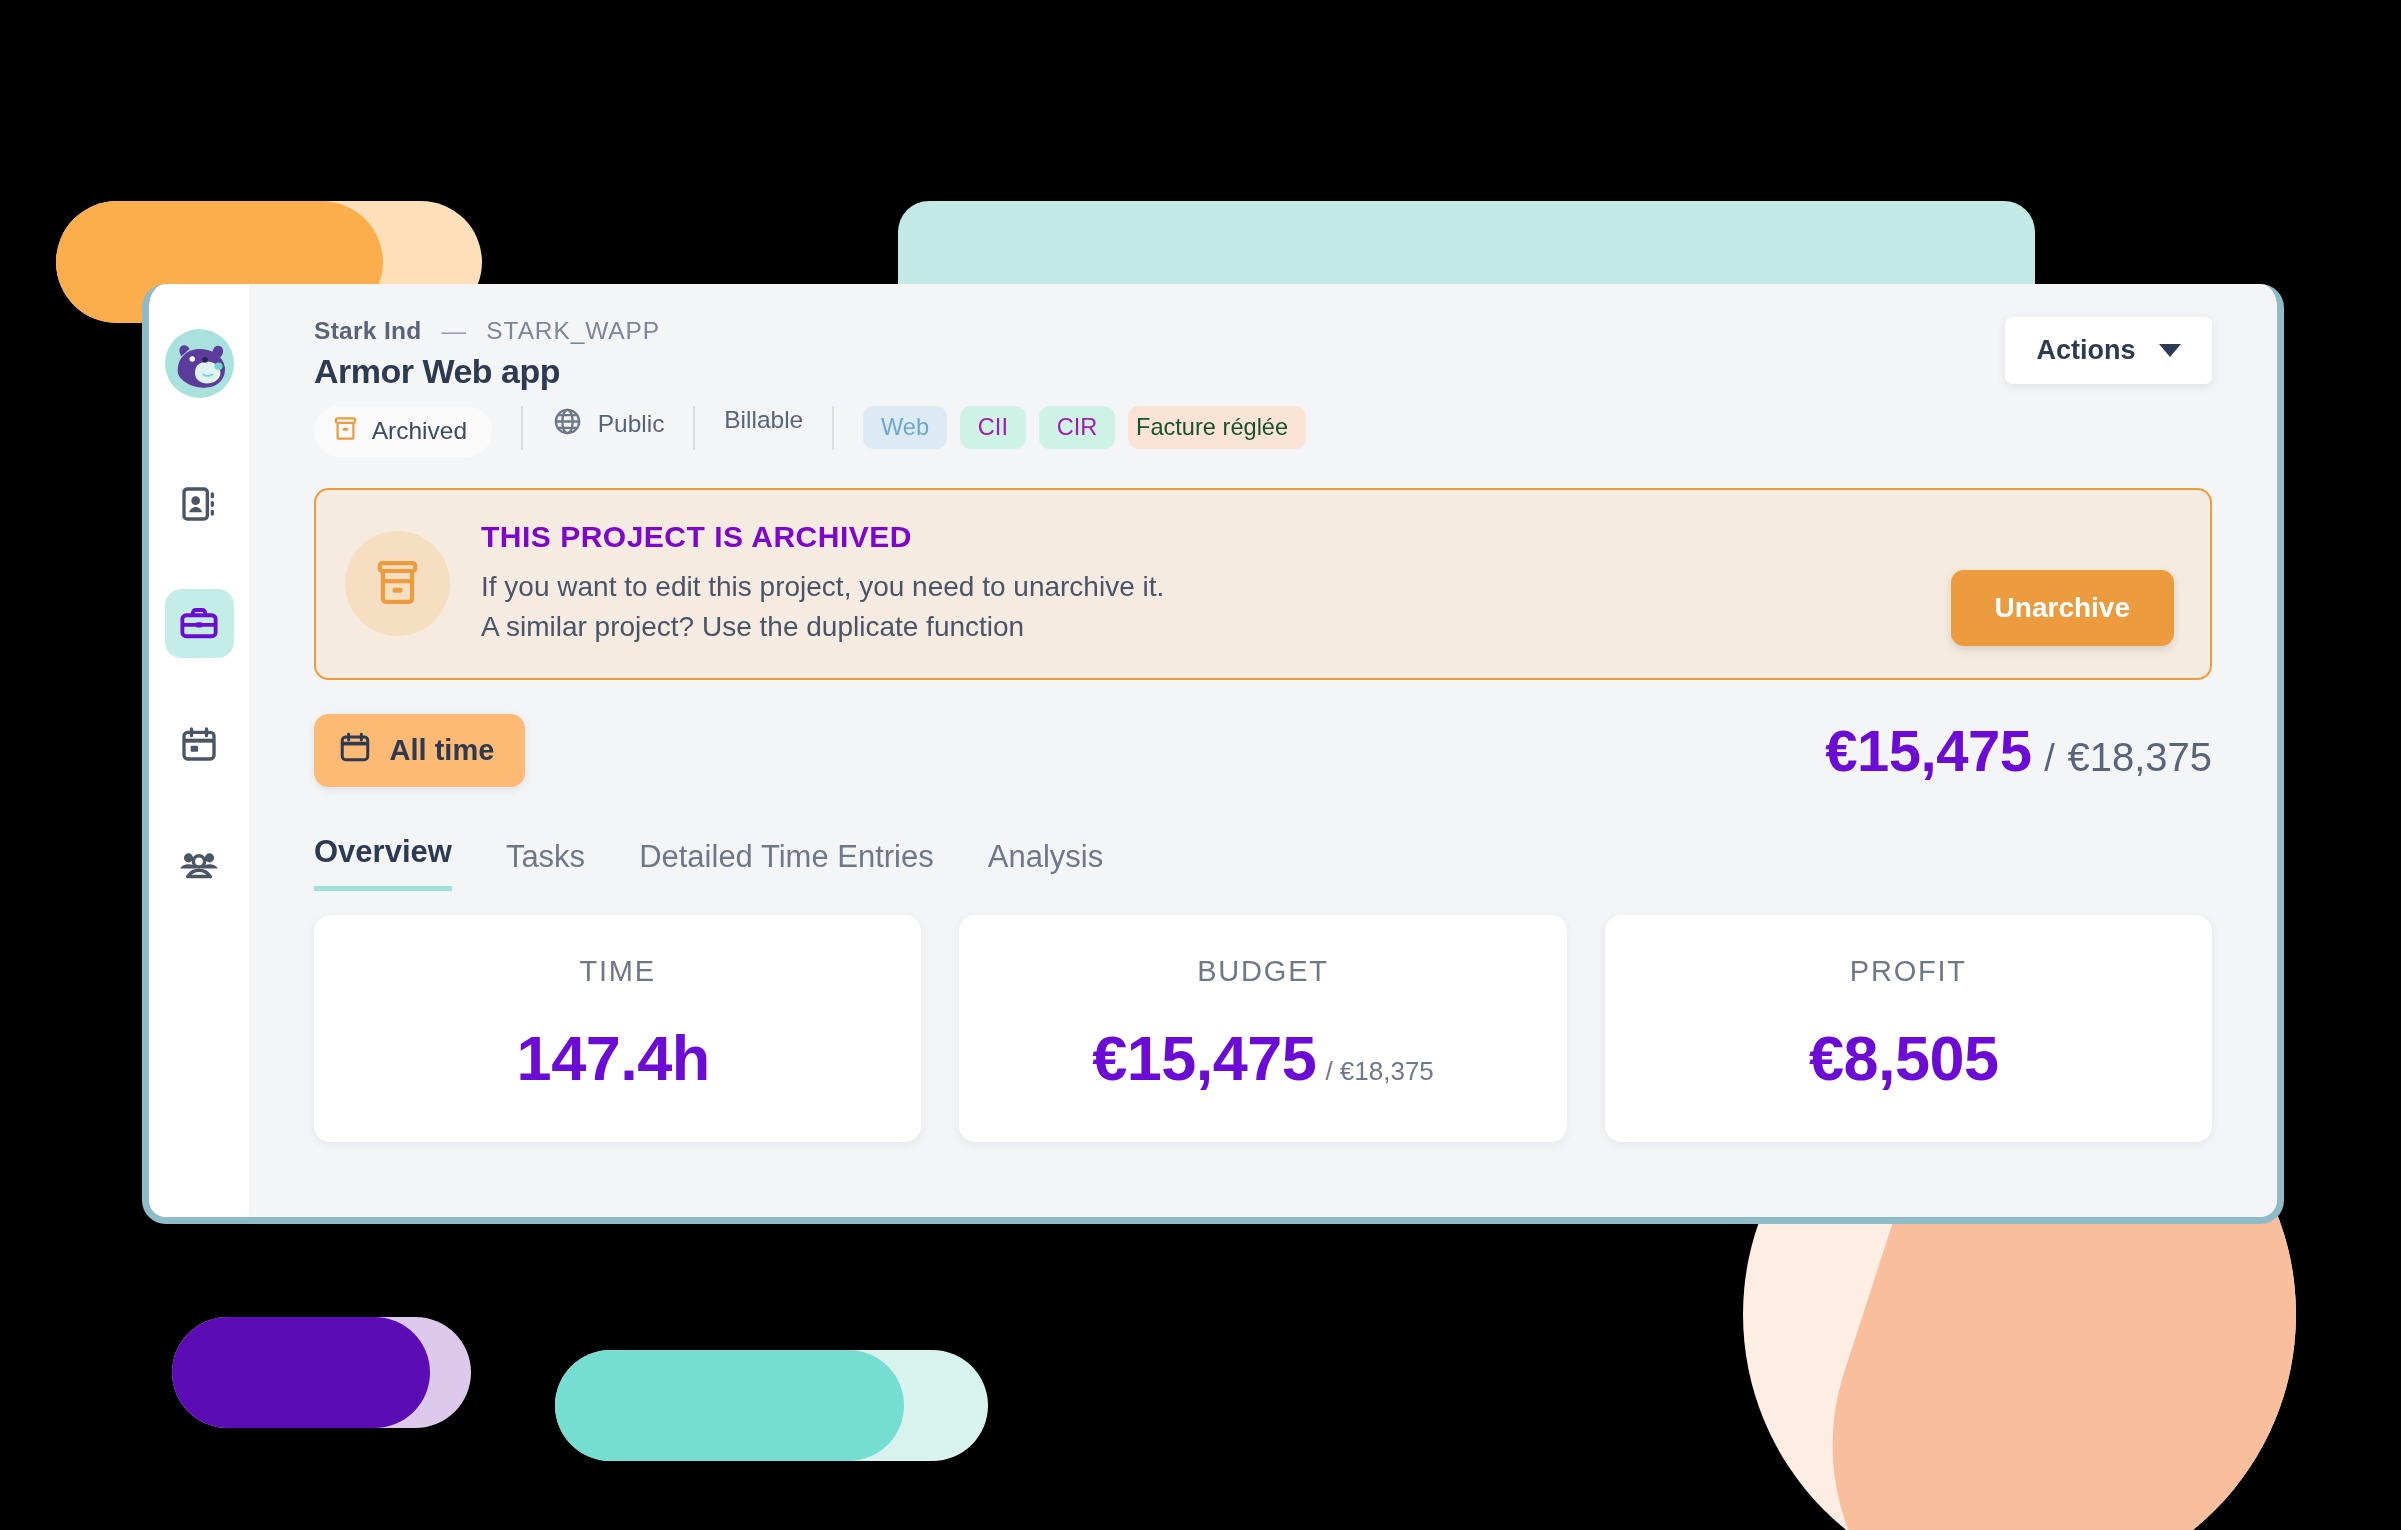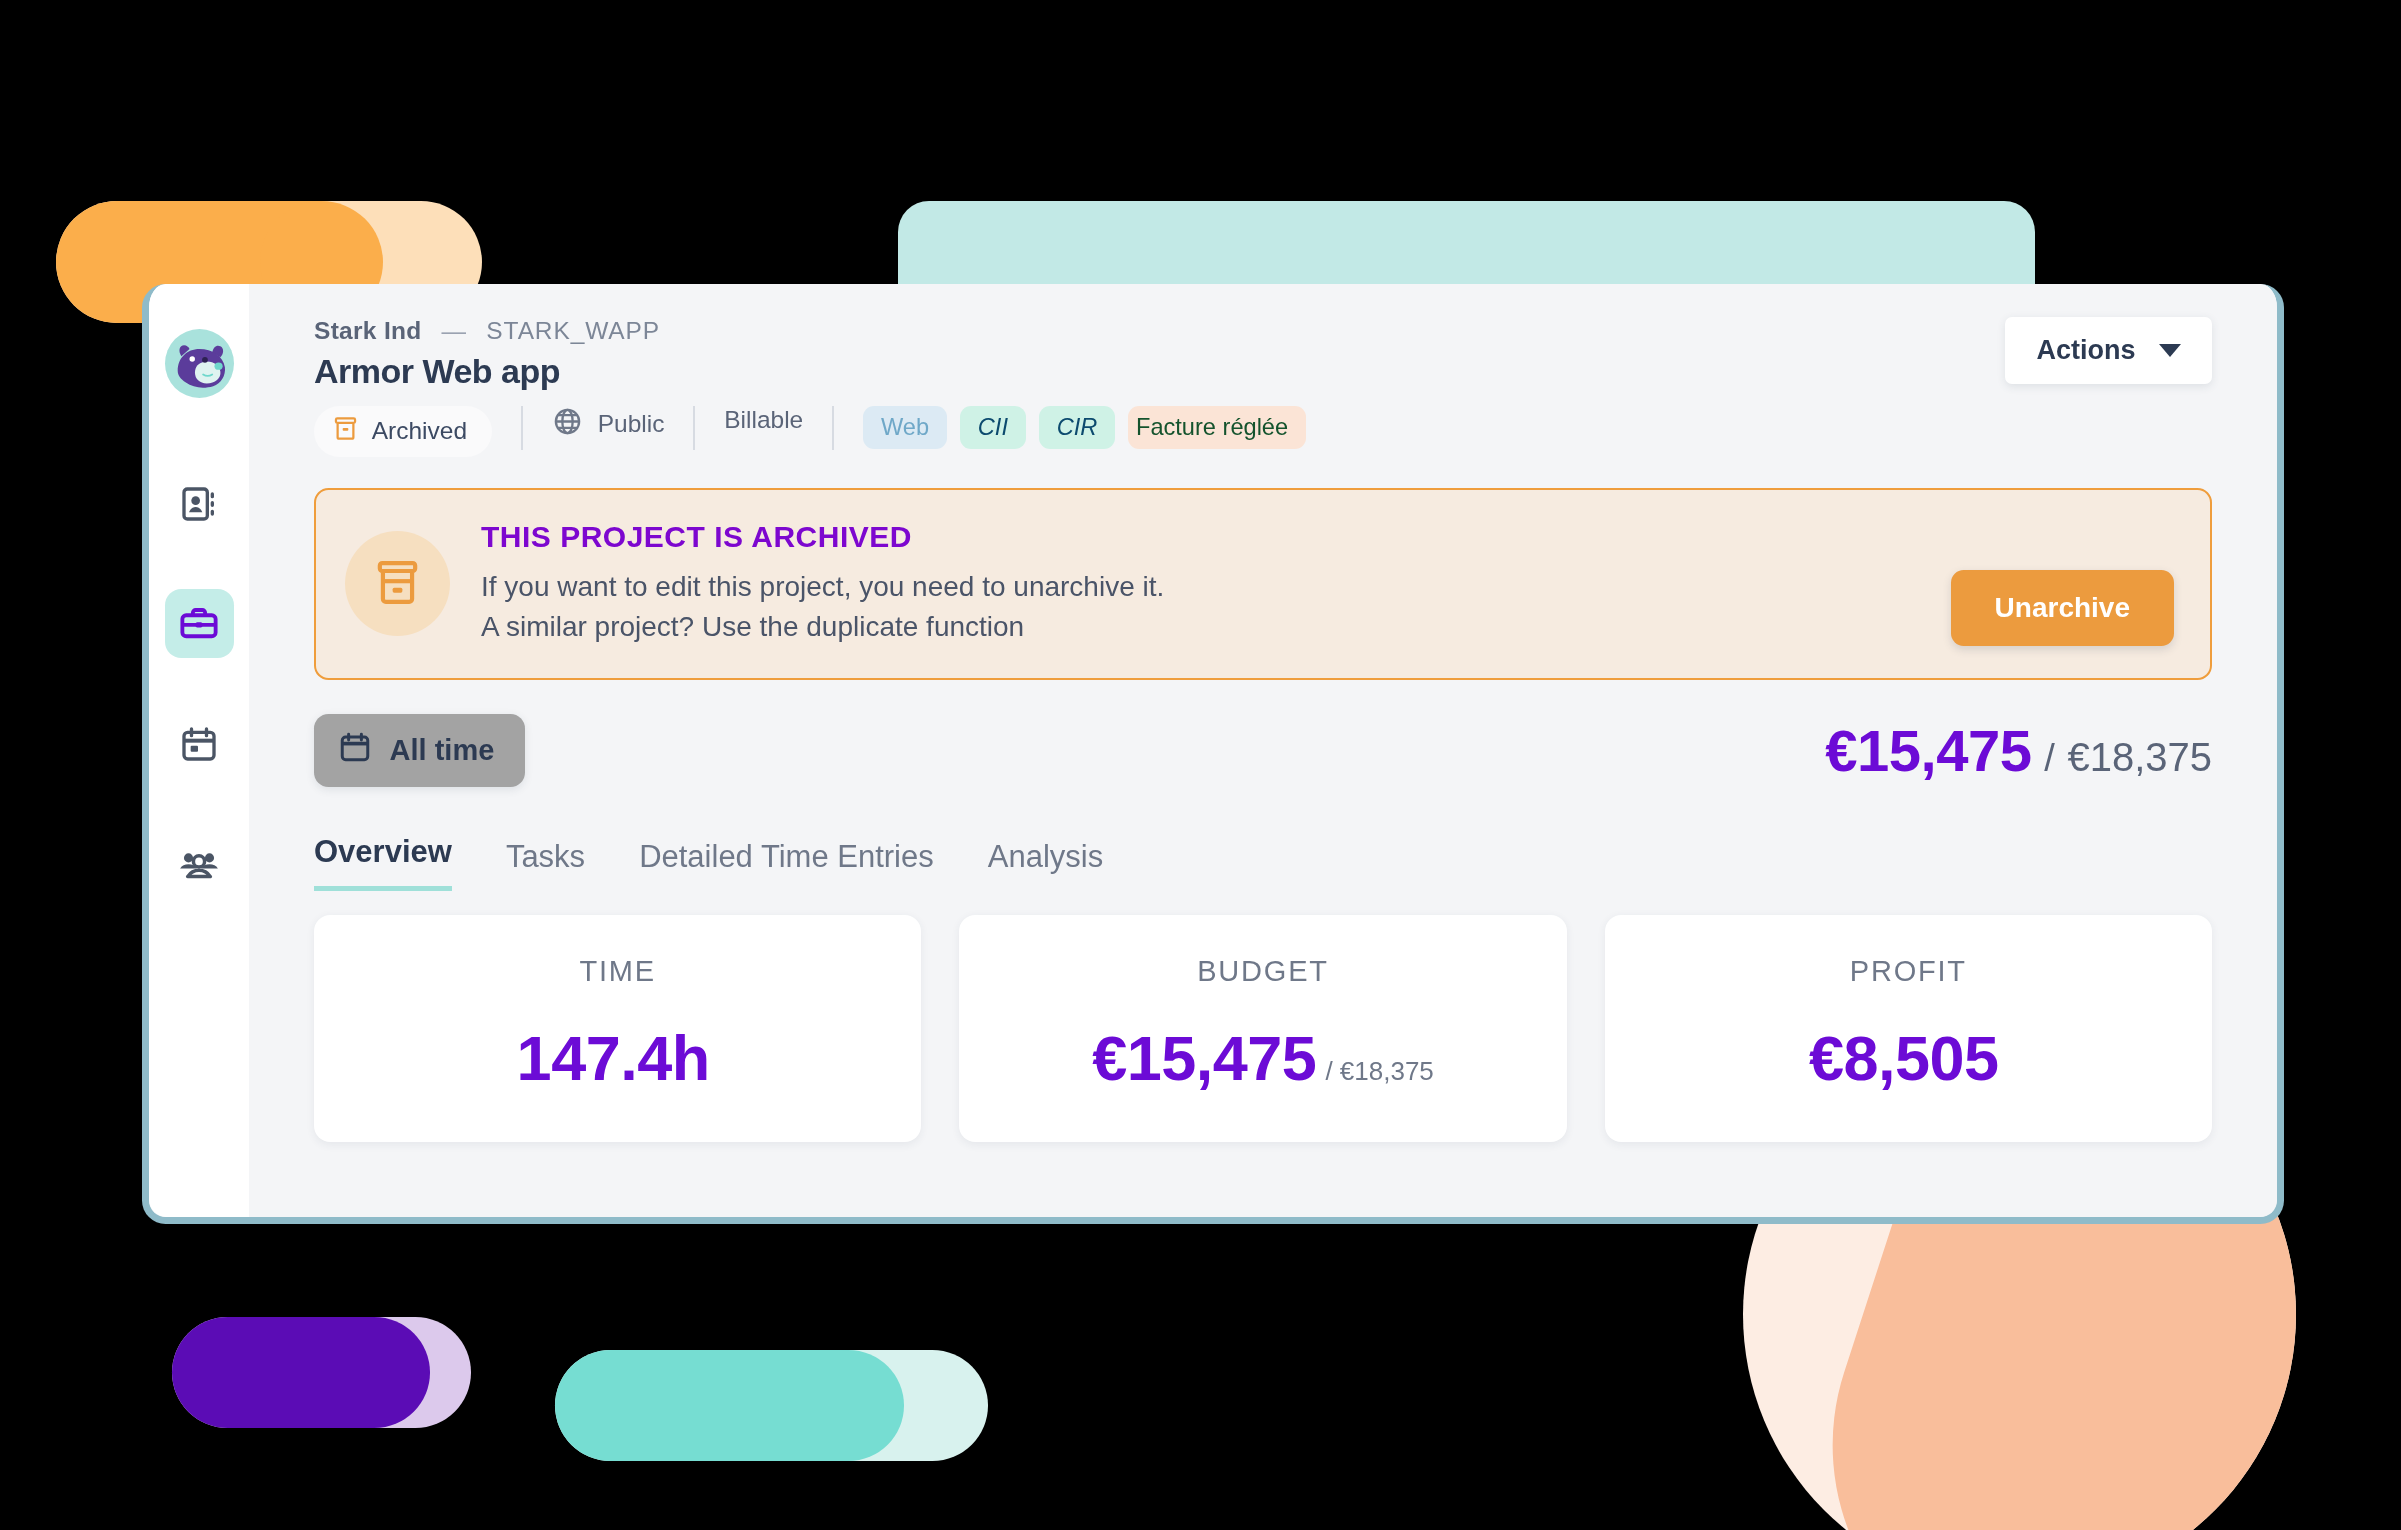--- a/index.html
+++ b/index.html
@@ -148,21 +148,21 @@
   .meta-item {
     display:flex; align-items:center; gap:14.5px;
     font-size:24.5px; color:#5A6478; font-weight:500;
   }
   .tags { display:flex; align-items:center; gap:12.7px; }
   .tag {
     border-radius: 11px; padding: 7.3px 18px;
     font-size:23.6px; font-weight:500; line-height:1.2;
   }
   .tag-web { background:#DCEAF4; color:#6FA8C8; }
-  .tag-green { background:#CFF2E6; color:#0c4a6e;font-style:italic; }
+  .tag-green { background:#CFF2E6; color:#a21caf; }
   .tag-orange { background:#FBE4D6; color:#14532d;padding-left:8px; }
 
   
   .actions-btn {
     background:#FFFFFF; border-radius:7px;
     box-shadow: 0 2.7px 9px rgba(44,58,82,.10);
     padding: 18px 31px;
     display:flex; align-items:center; gap:23.6px;
     font-size:27px; font-weight:700; color:#2C3A52;
     cursor:pointer; white-space:nowrap;
@@ -203,21 +203,21 @@
     box-shadow: 0 3.6px 9px rgba(44,58,82,.15);
     cursor:pointer; white-space:nowrap;margin-top:48px;
   }
 
   
   .filter-row {
     margin-top: 34px;
     display:flex; align-items:center; justify-content:space-between;
   }
   .alltime-btn {
-    background:#a3a3a3; border-radius:14.5px;
+    background:#fdba74; border-radius:14.5px;
     box-shadow: 0 2.7px 8.2px rgba(44,58,82,.10);
     padding: 16.3px 31px 16.3px 23.6px;
     display:flex; align-items:center; gap:18px;
     font-size:29px; font-weight:600; color:#2C3A52;
     cursor:pointer;
   }
   .budget-head { display:flex; align-items:baseline; gap:12.7px; }
   .budget-main { font-size:58px; font-weight:700; color:#6C0BD6; letter-spacing:-0.5px; }
   .budget-sep { font-size:38px; color:#5A6478; }
   .budget-sub { font-size:40px; color:#5A6478; }

